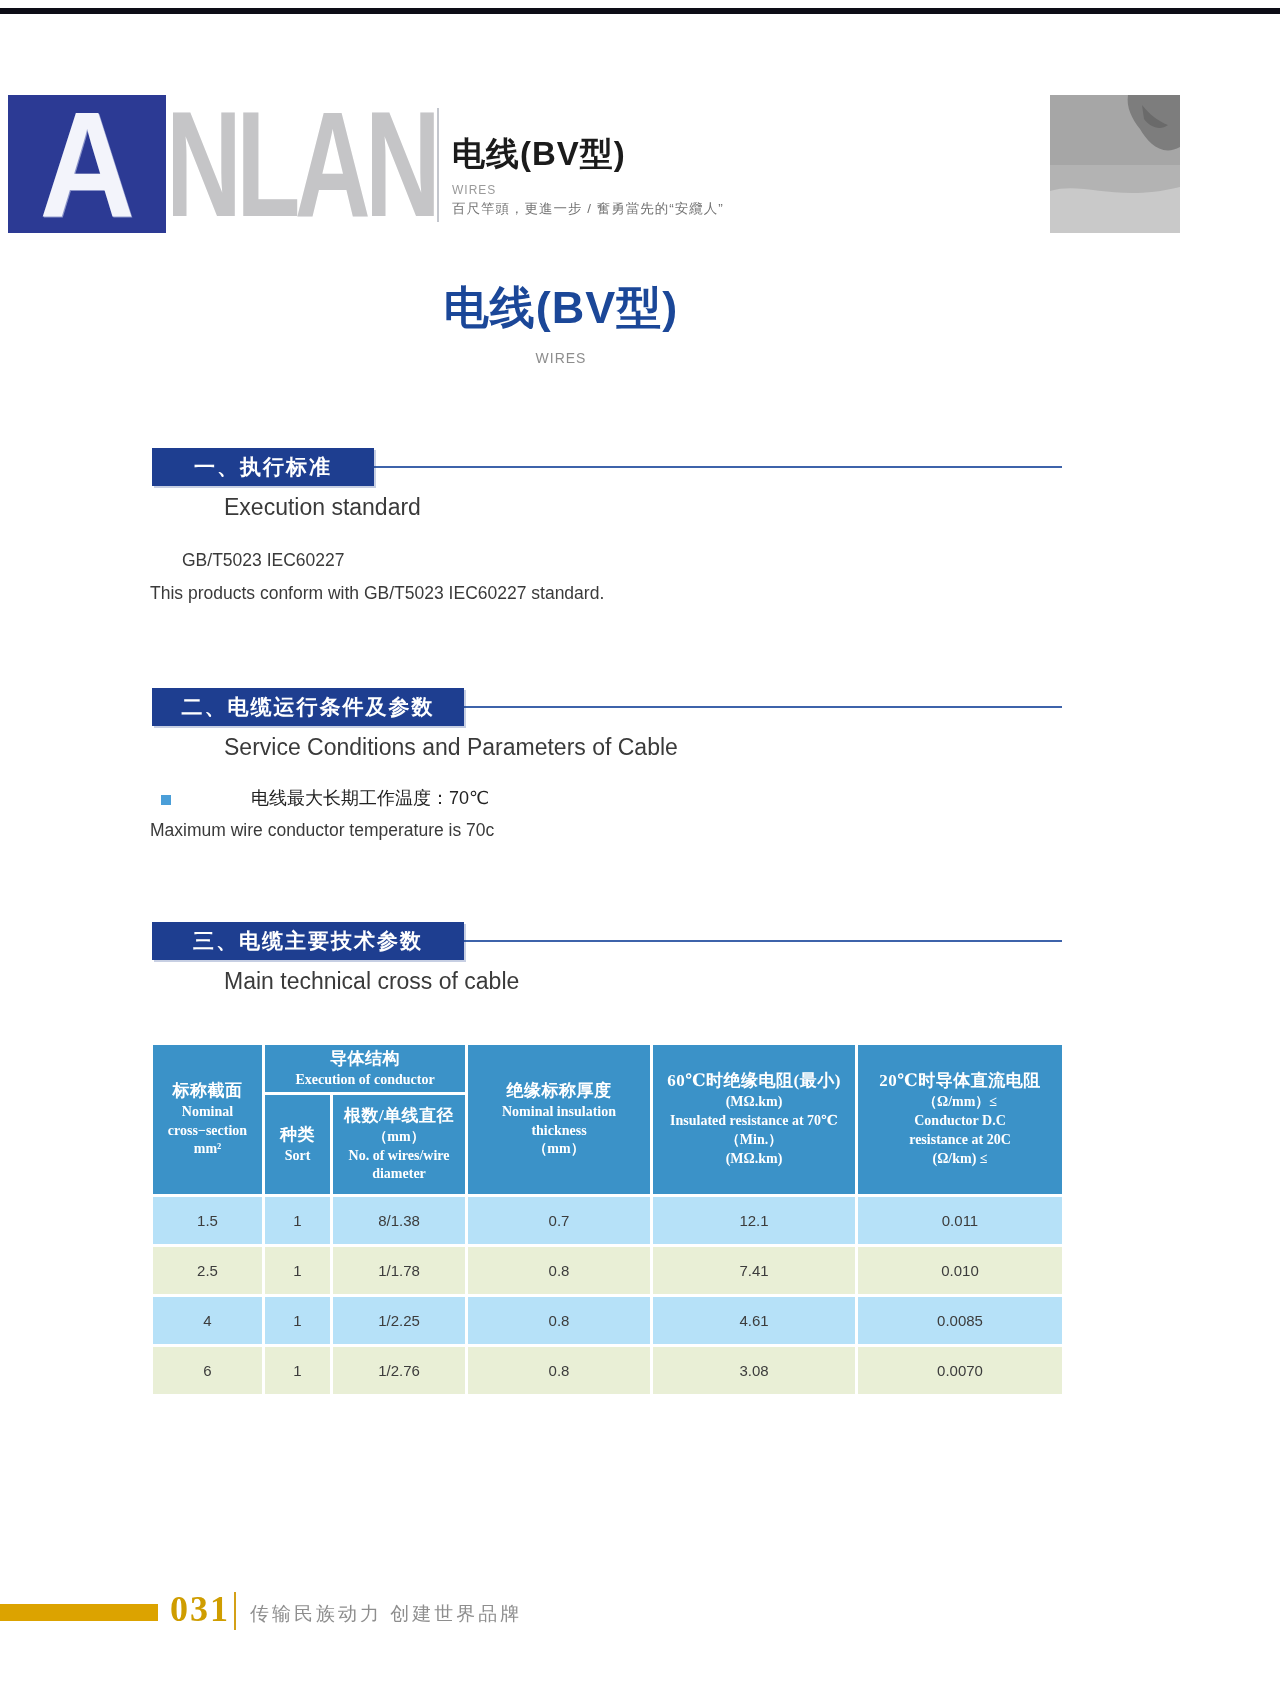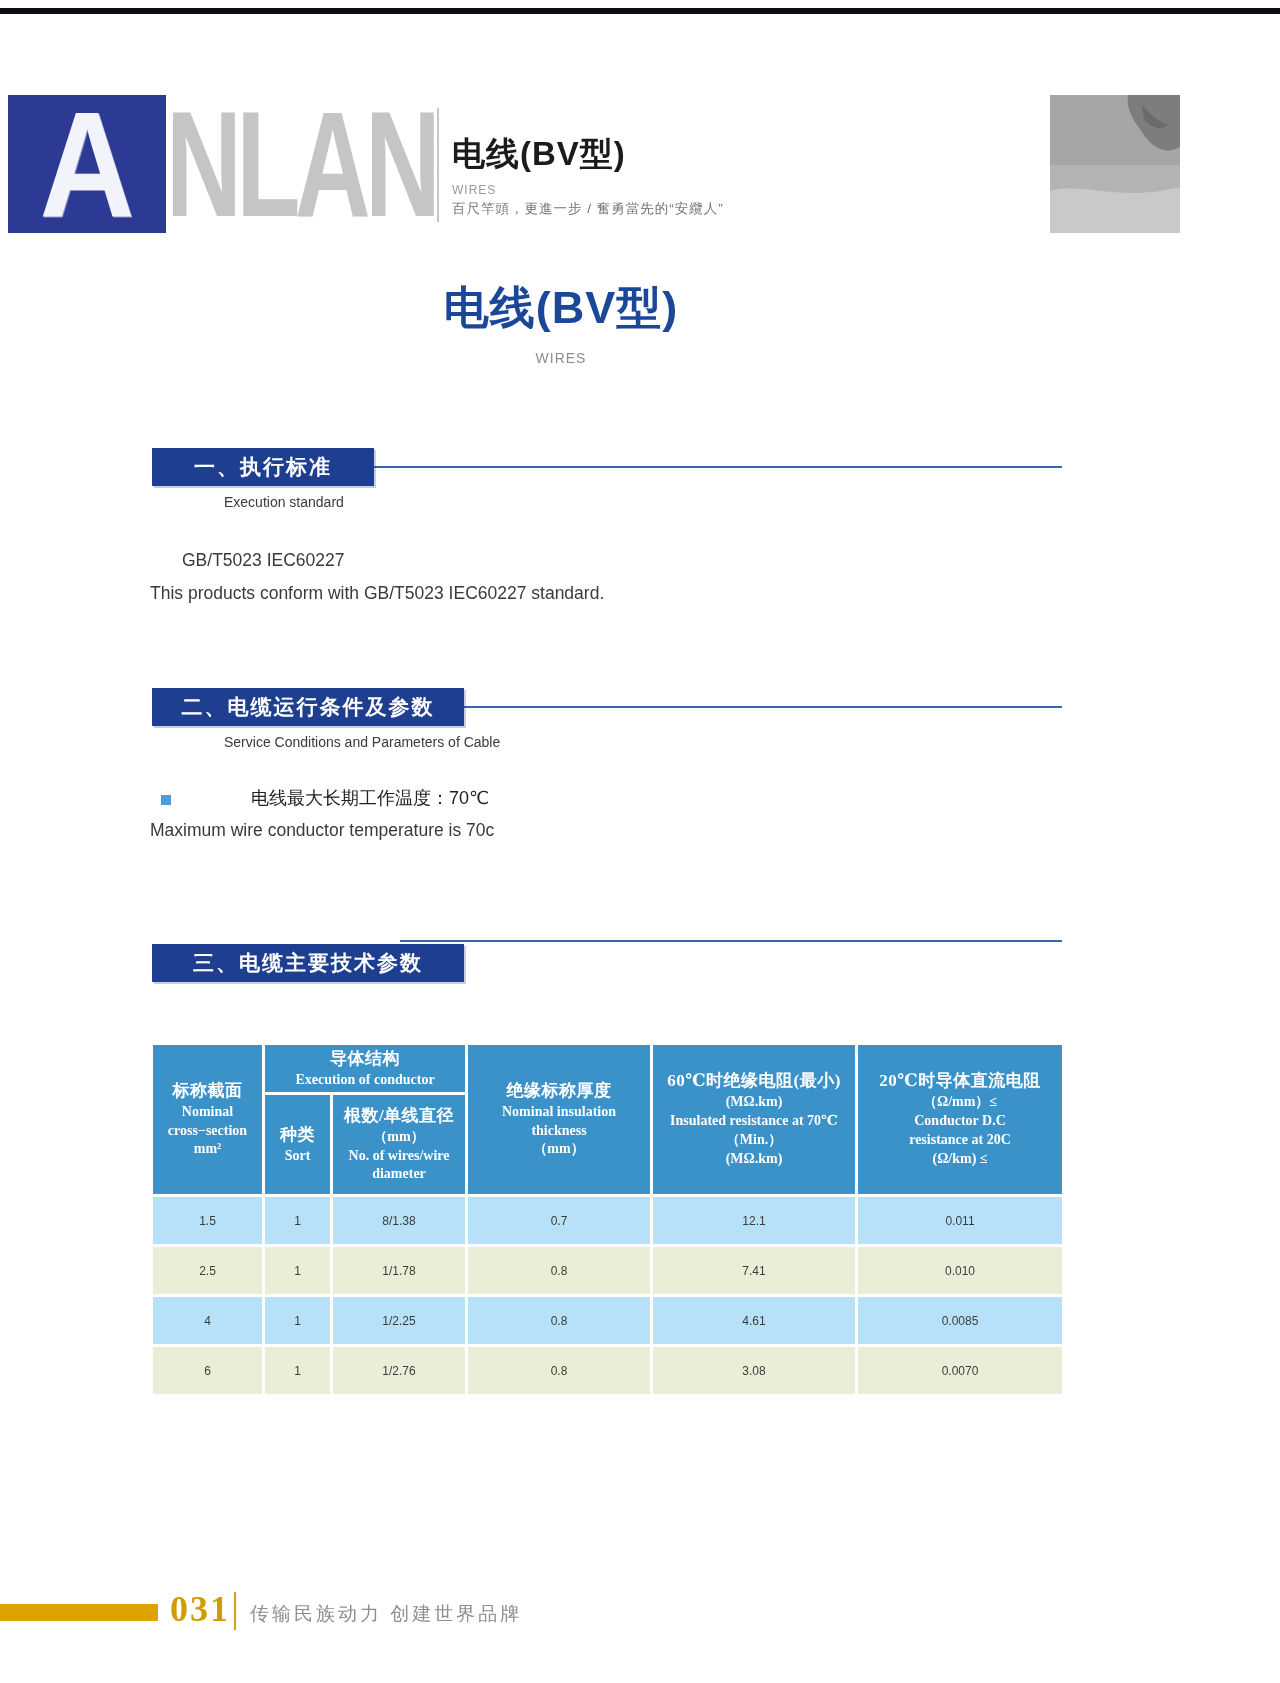--- a/index.html
+++ b/index.html
@@ -43,21 +43,21 @@
 
   
   .badge{
     position:absolute;left:152px;height:38px;background:#1e3e90;
     display:flex;align-items:center;justify-content:center;
     color:#ffffff;font-size:21px;font-weight:bold;letter-spacing:2px;
     box-shadow:2px 2px 0 rgba(30,62,144,0.25);
     z-index:2;
   }
   .badge-line{position:absolute;height:2px;background:#3d63aa;z-index:1;}
-  .sec-label{position:absolute;left:224px;font-size:14px;color:#3a3a3a;}
+  .sec-label{position:absolute;left:224px;font-size:23px;color:#3a3a3a;}
   .body-line{position:absolute;font-size:17.5px;color:#3a3a3a;}
   .bullet-sq{position:absolute;width:10px;height:10px;background:#4a9ed8;}
   .bullet-text{position:absolute;font-size:18px;color:#222222;}
 
   
   .tech-table{
     position:absolute;left:150px;top:1042px;width:912px;
     border-collapse:collapse;table-layout:fixed;
   }
   .tech-table col.c1{width:112px;}
@@ -66,21 +66,21 @@
   .tech-table col.c3{width:185px;}
   .tech-table col.c4{width:205px;}
   .tech-table col.c5{width:207px;}
   .tech-table th,.tech-table td{border:3px solid #ffffff;padding:0;text-align:center;vertical-align:middle;}
   .tech-table th{
     background:#3b92c8;color:#ffffff;
     font-family:"Liberation Serif","DejaVu Serif",serif;font-weight:bold;
   }
   .tech-table tr.h1{height:50px;}
   .tech-table tr.h2{height:102px;}
-  .tech-table tr.r{height:50px;font-size:12px;color:#3c3c3c;}
+  .tech-table tr.r{height:50px;font-size:15px;color:#3c3c3c;}
   .tech-table tr.blue td{background:#b6e1f8;}
   .tech-table tr.green td{background:#e9efd6;}
   .th-zh{font-size:17px;line-height:1.35;letter-spacing:0.5px;}
   .th-en{font-size:14px;line-height:1.35;}
 
   
   .footer-bar{position:absolute;left:0;top:1604px;width:158px;height:17px;background:#dca300;}
   .footer-num{
     position:absolute;left:170px;top:1588px;
     font-family:"Liberation Serif","DejaVu Serif",serif;
@@ -128,21 +128,21 @@
   <div class="body-line" style="left:150px;top:583px;">This products conform with GB/T5023  IEC60227 standard.</div>
 
   <div class="badge-line" style="left:400px;top:706px;width:662px;"></div>
   <div class="badge" style="top:688px;width:312px;">二、电缆运行条件及参数</div>
   <div class="sec-label" style="top:734px;">Service Conditions and Parameters of Cable</div>
   <div class="bullet-sq" style="left:161px;top:795px;"></div>
   <div class="bullet-text" style="left:207px;top:786px;margin-left:44px;">电线最大长期工作温度：70℃</div>
   <div class="body-line" style="left:150px;top:820px;">Maximum wire conductor temperature is 70c</div>
 
   <div class="badge-line" style="left:400px;top:940px;width:662px;"></div>
-  <div class="badge" style="top:944px;width:312px;">三、电缆主要技术参数</div>
+  <div class="badge" style="top:922px;width:312px;">三、电缆主要技术参数</div>
   <div class="sec-label" style="top:968px;">Main technical cross of cable</div>
 
   <table class="tech-table">
     <colgroup>
       <col class="c1">
         <col class="c2a">
         <col class="c2b">
         <col class="c3">
         <col class="c4">
         <col class="c5">

